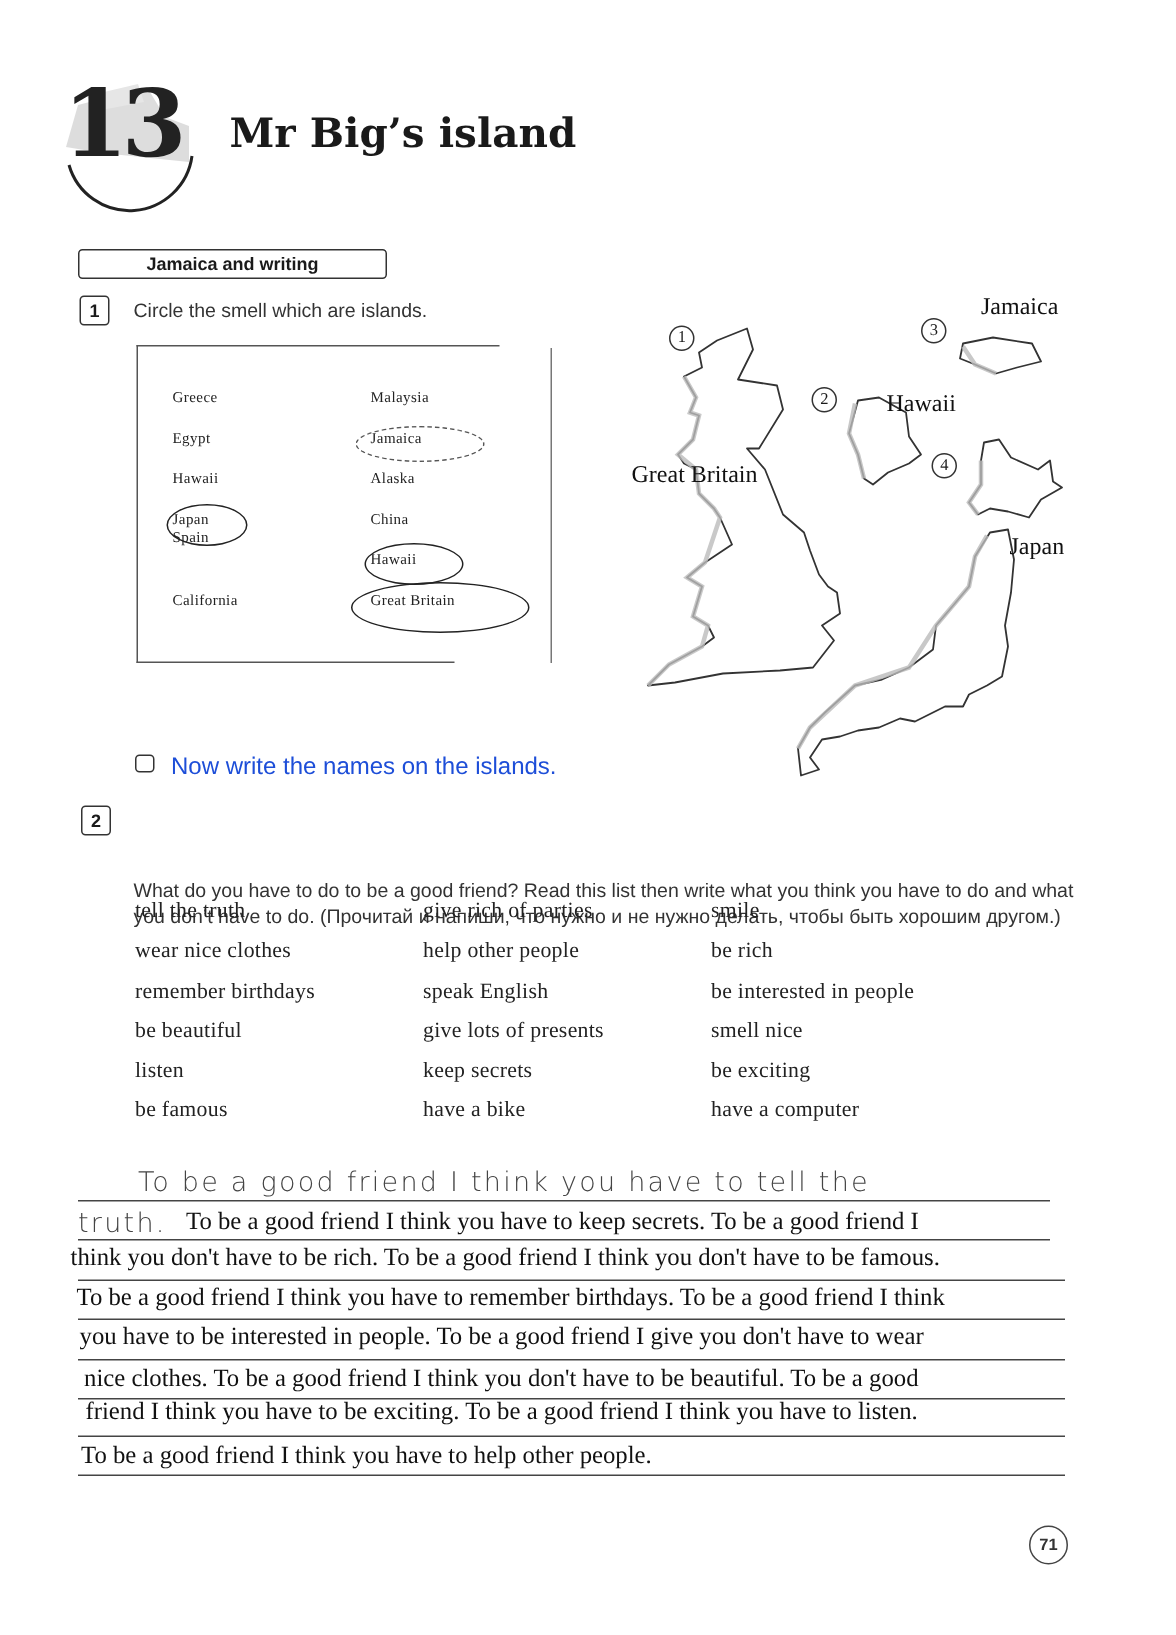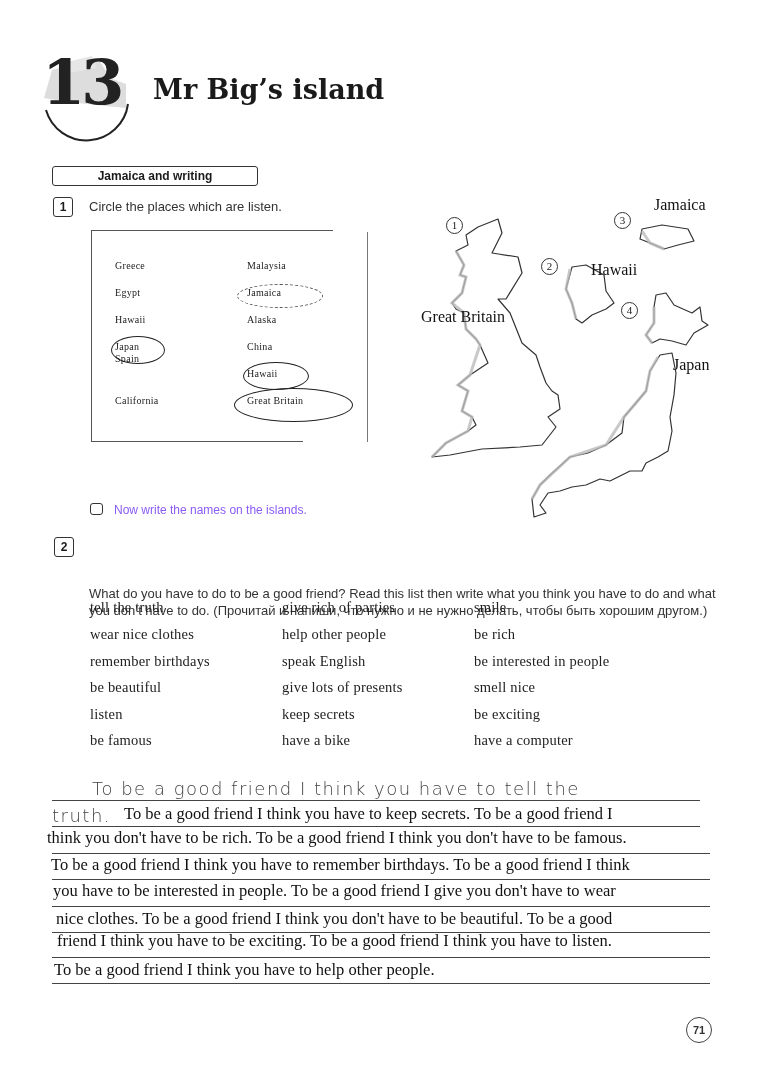--- a/index.html
+++ b/index.html
@@ -29,21 +29,21 @@
   .oval{position:absolute;border:1.2px solid #222;border-radius:50%;}
   .oval.dashed{border:1px dashed #555;}
 
   
   #map{left:410px;top:195px;width:330px;height:325px;}
   .map-label{position:absolute;font-family:"Liberation Serif",serif;font-size:16px;color:#111;}
   .map-num{position:absolute;width:15px;height:15px;border:1px solid #333;border-radius:50%;font-family:"Liberation Serif",serif;font-size:11px;line-height:15px;text-align:center;background:#fff;}
 
   
   #checkbox{left:90px;top:503px;width:11px;height:10px;border:1.5px solid #333;border-radius:3px;}
-  #ex1b-instr{left:114px;top:503px;font-family:"Liberation Sans",sans-serif;font-size:12px;color:#8b5cf6;}
+  #ex1b-instr{left:114px;top:503px;font-family:"Liberation Sans",sans-serif;font-size:16px;color:#1d4ed8;}
 
   #ex2-num{left:54px;top:537px;}
   #ex2-instr{left:89px;top:538px;width:630px;font-family:"Liberation Sans",sans-serif;font-size:13px;line-height:16.5px;color:#333;margin-top:48px;}
 
   .phrase{position:absolute;font-family:"Liberation Serif",serif;font-size:14.5px;color:#222;letter-spacing:0.2px;}
 
   
   .wline{position:absolute;height:1px;background:#444;}
   .wtext{position:absolute;font-family:"Liberation Serif",serif;font-size:16.5px;color:#111;white-space:nowrap;}
   .hand{position:absolute;font-family:"DejaVu Sans",sans-serif;font-weight:200;font-size:18px;color:#444;white-space:nowrap;letter-spacing:1.5px;}
@@ -57,21 +57,21 @@
   <path d="M8 62 A42 42 0 0 0 90 56" fill="none" stroke="#222" stroke-width="2"></path>
   <path d="M14 22 L60 10 L72 30 L88 36 L88 60 L30 54 L6 50 Z" fill="#cfcfcf" opacity="0.7"></path>
   <path d="M20 16 L54 8 L58 20 L26 26 Z" fill="#e6e6e6"></path>
 </svg>
 <div id="unit-number" class="abs">13</div>
 <div id="page-title" class="abs">Mr Big’s island</div>
 
 <div id="section-header" class="abs">Jamaica and writing</div>
 
 <div id="ex1-num" class="abs ex-num">1</div>
-<div id="ex1-instr" class="abs">Circle the places which are listen.</div>
+<div id="ex1-instr" class="abs">Circle the smell which are islands.</div>
 
 <div id="word-box" class="abs">
   <div class="bl"></div>
     <div class="bt"></div>
     <div class="bb"></div>
     <div class="br"></div>
   <span class="place" style="left:24px;top:30px">Greece</span>
   <span class="place" style="left:24px;top:57px">Egypt</span>
   <span class="place" style="left:24px;top:84px">Hawaii</span>
   <span class="place" style="left:24px;top:111px">Japan</span>

